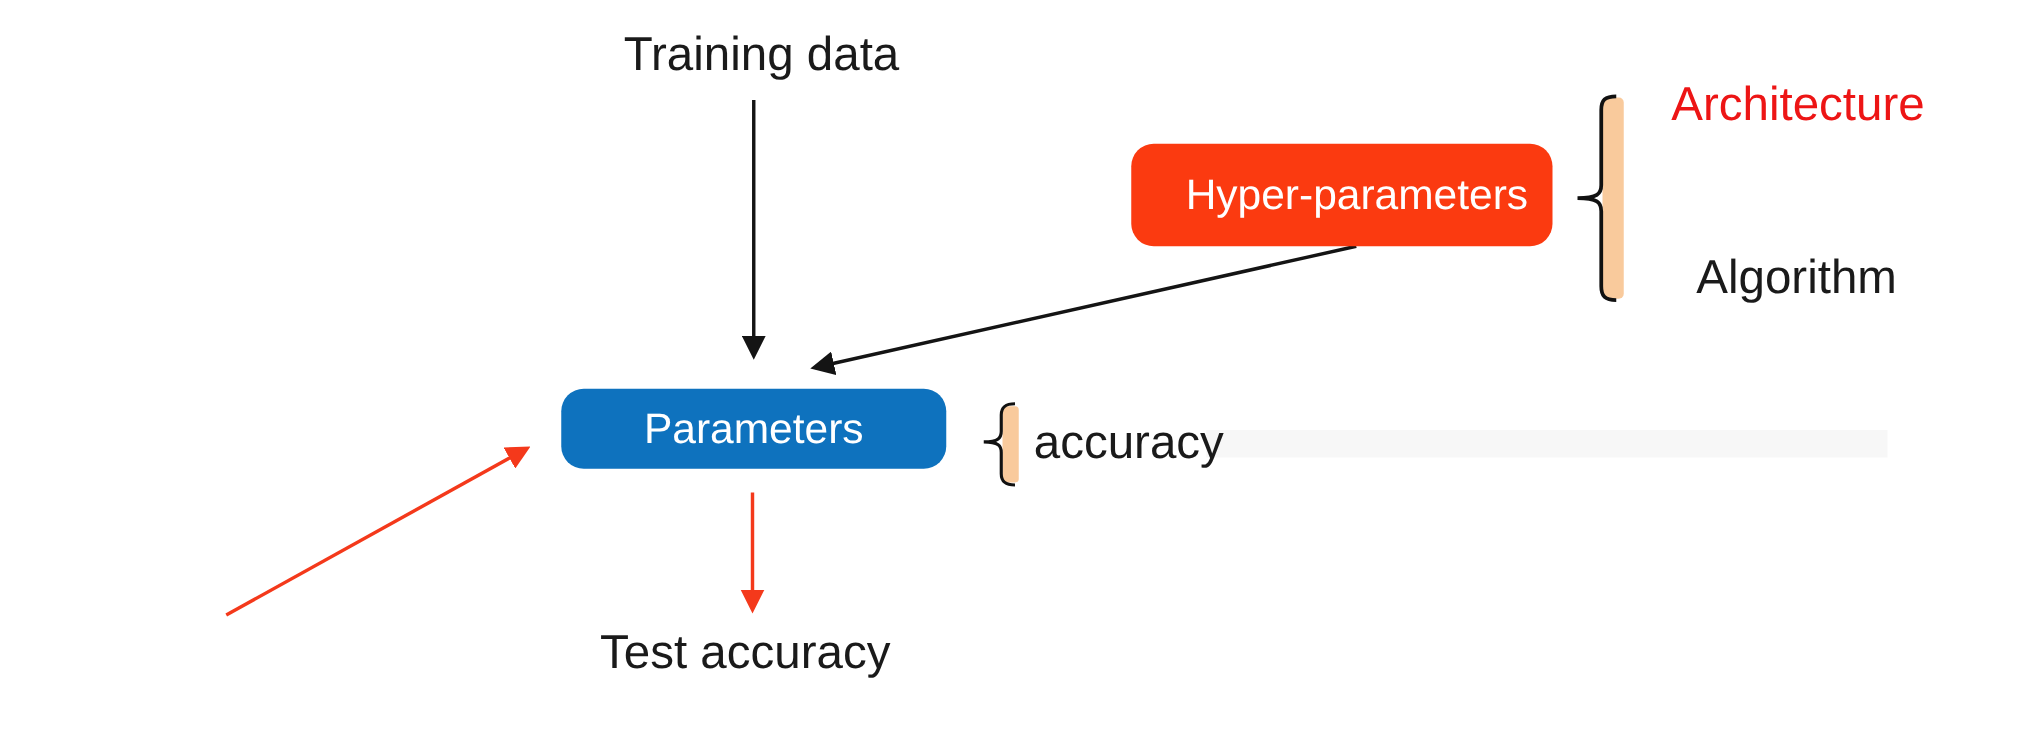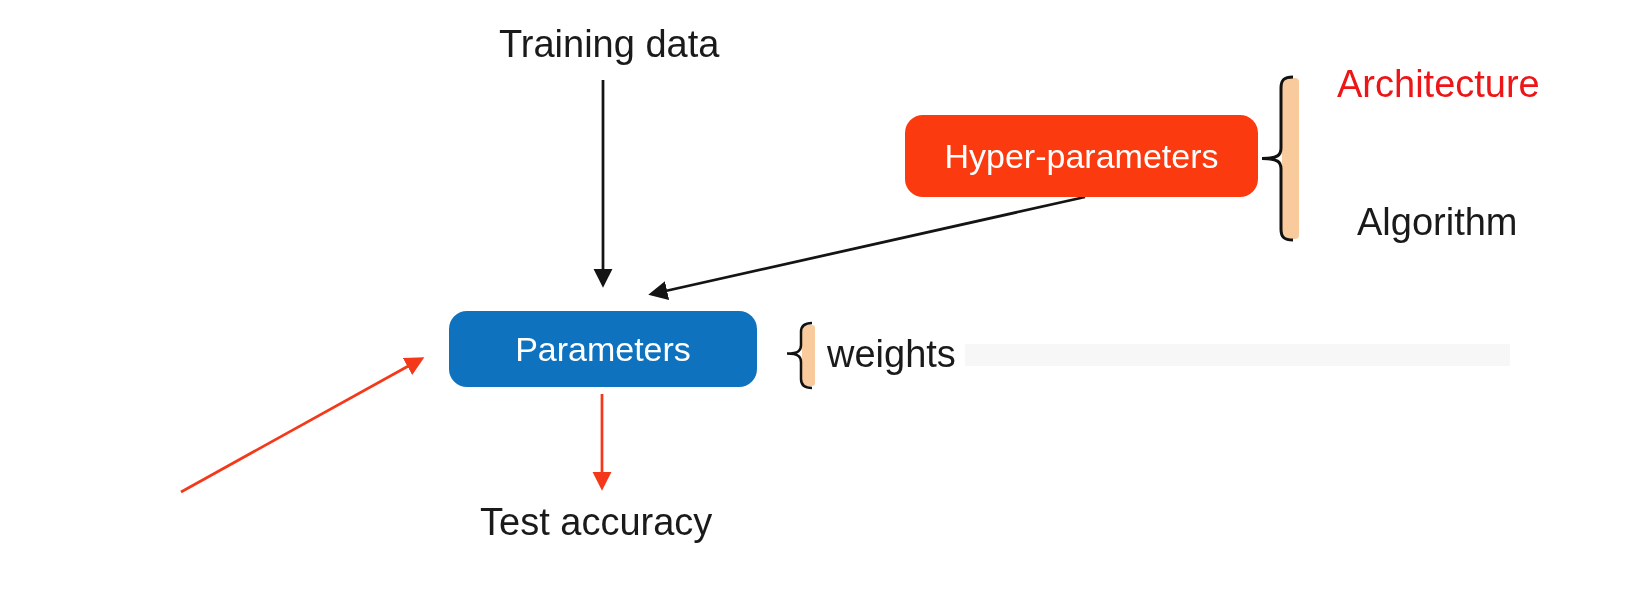--- a/index.html
+++ b/index.html
@@ -21,22 +21,22 @@
   .node{
     position:absolute;
     display:flex;align-items:center;justify-content:center;
     border-radius:18px;
     color:#ffffff;
     font-size:34px;
     white-space:nowrap;
   }
   .node.orange{background:#FB3A10;}
   .node.blue{background:#0E72BE;}
-  #hyper-box{left:905px;top:115px;width:353px;height:82px;}
-  #param-box{left:449px;top:311px;width:308px;height:76px;}
+  #hyper-box{left:905px;top:115px;width:313px;height:82px;padding-left:24px;}
+  #param-box{left:449px;top:311px;width:308px;height:64px;}
   #training-label{left:499px;top:24px;}
   #architecture-label{left:1337px;top:64px;}
   #algorithm-label{left:1337px;top:202px;margin-left:20px;}
   #weights-label{left:827px;top:334px;}
   #testing-label{left:76px;top:502px;}
   #testacc-label{left:480px;top:502px;}
   .band{
     position:absolute;
     left:965px;top:344px;width:545px;height:22px;
     background:#F7F7F7;
@@ -83,21 +83,21 @@
              C 799 353.5 801 357 801 362 L 801 379
              C 801 385 804 388 812 388" fill="none" stroke="#111111" stroke-width="2.5"></path>
   </svg>
 
   <div class="lbl" id="training-label">Training data</div>
 
   <div class="lbl red" id="architecture-label">Architecture</div>
 
   <div class="lbl" id="algorithm-label">Algorithm</div>
 
-  <div class="lbl" id="weights-label">weights</div>
+  <div class="lbl" id="weights-label">accuracy</div>
 
 
   <div class="lbl" id="testacc-label">Test accuracy</div>
 
   <div class="node orange" id="hyper-box">
     <span>Hyper-parameters</span>
   </div>
 
   <div class="node blue" id="param-box">
     <span>Parameters</span>

